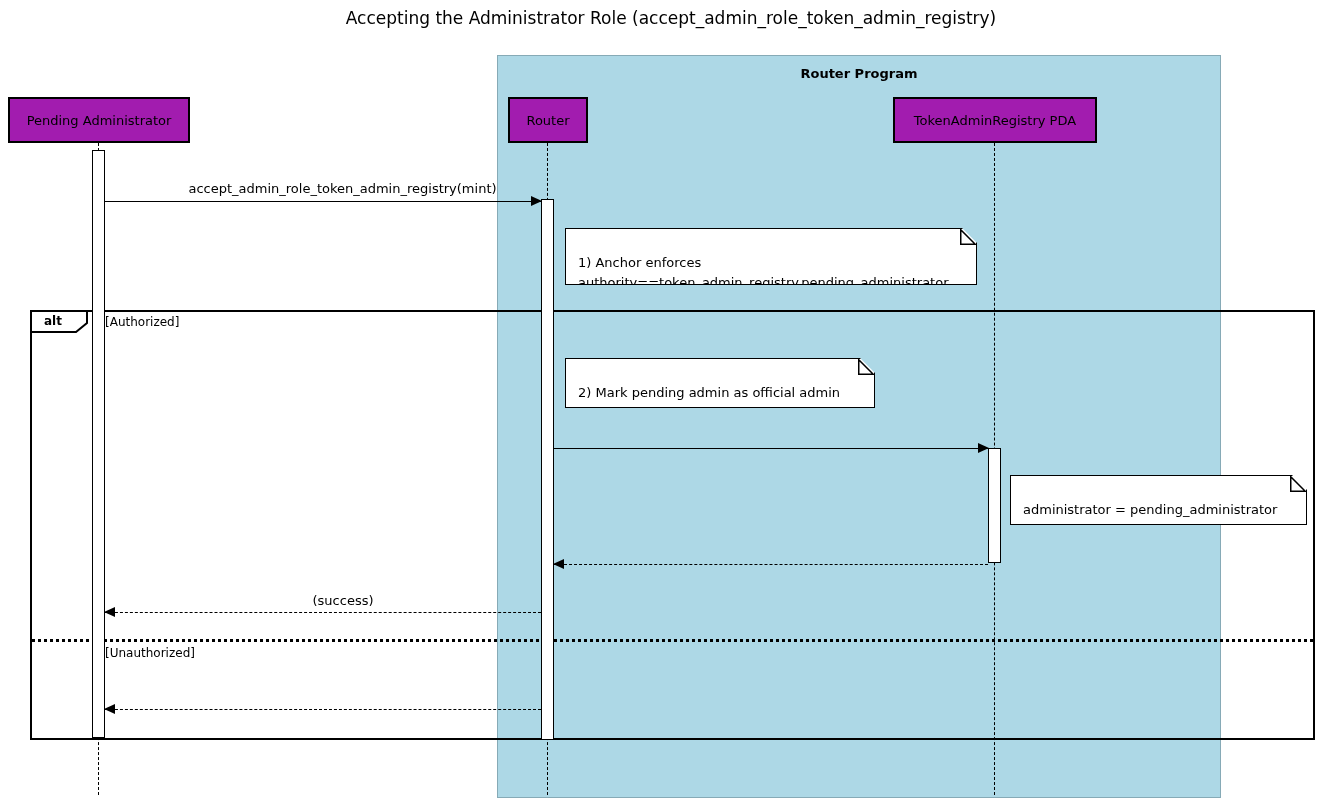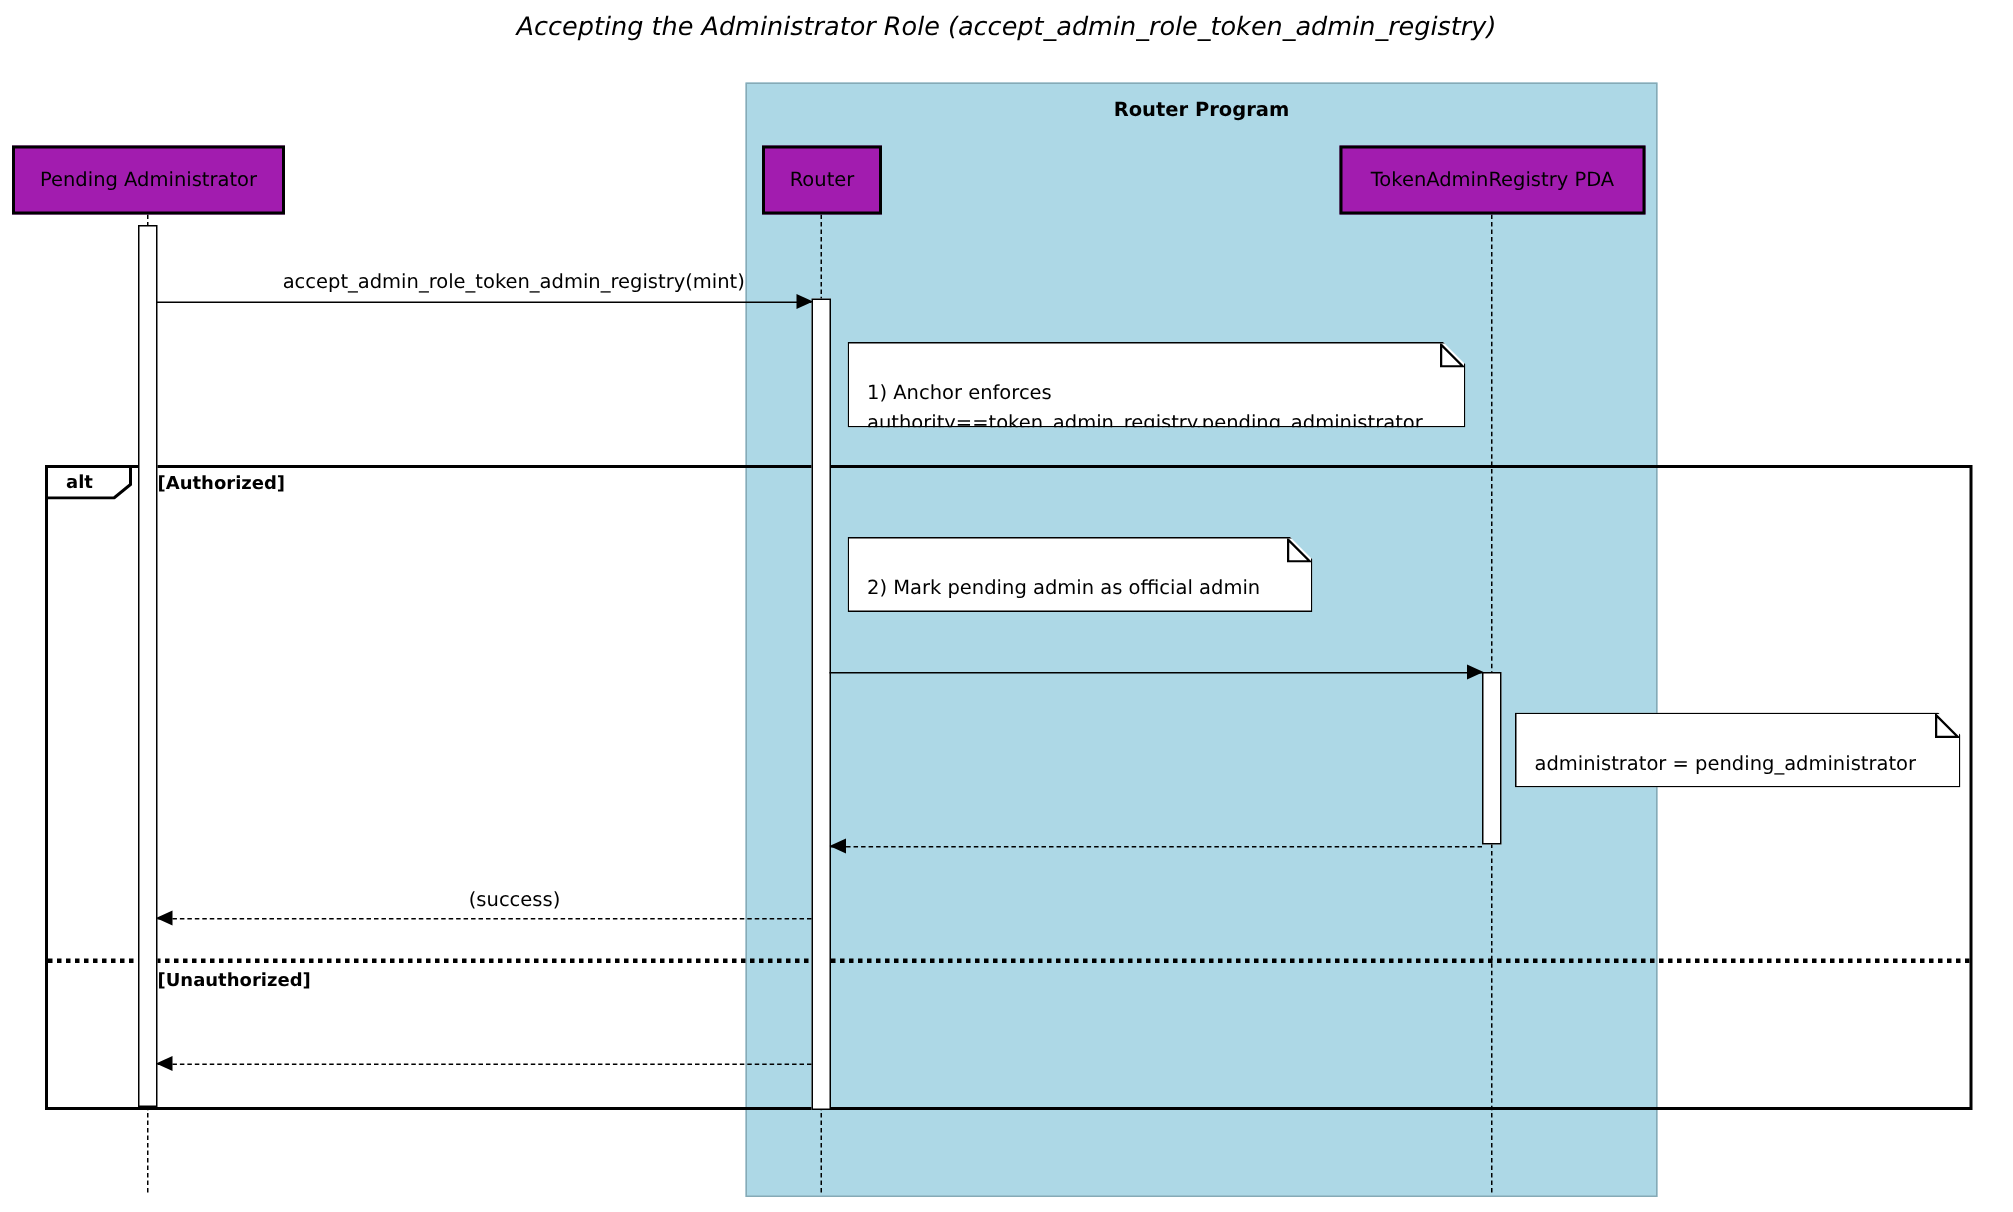--- a/index.html
+++ b/index.html
@@ -1,39 +1,39 @@
 <!DOCTYPE html>
 <html><head>
 <meta charset="utf-8">
 <style>
   html,body{margin:0;padding:0;background:#fff;}
   .canvas{
     position:relative;width:1342px;height:808px;background:#ffffff;overflow:hidden;
     font-family:"DejaVu Sans","Liberation Sans",sans-serif;color:#000;
   }
-  .title{position:absolute;left:0;top:8px;width:1342px;text-align:center;font-size:17px;z-index:6;font-style:italic;}
-  .frame{position:absolute;left:497px;top:55px;width:608px;height:743px;background:#add8e6;border:1px solid #86aab6;box-sizing:border-box;z-index:1;}
+  .title{position:absolute;left:0;top:8px;width:1342px;text-align:center;font-size:17px;z-index:6;}
+  .frame{position:absolute;left:497px;top:55px;width:724px;height:743px;background:#add8e6;border:1px solid #86aab6;box-sizing:border-box;z-index:1;}
   .frame-label{position:absolute;left:0;top:10px;width:100%;text-align:center;font-weight:bold;font-size:13px;}
   .lifeline{position:absolute;width:0;border-left:1.5px dashed #000;z-index:2;}
   .ll-pa{left:98px;top:143px;height:652px;}
   .ll-router{left:547px;top:143px;height:652px;}
   .ll-pda{left:994px;top:143px;height:652px;}
   .participant{position:absolute;top:97px;height:46px;background:#a21caf;border:2px solid #000;box-sizing:border-box;
     display:flex;align-items:center;justify-content:center;font-size:13px;z-index:4;}
   .p-pa{left:8px;width:182px;}
   .p-router{left:508px;width:80px;}
   .p-pda{left:893px;width:204px;justify-content:center;}
   .activation{position:absolute;width:13px;background:#fff;border:1.5px solid #000;box-sizing:border-box;z-index:4;}
   .act-pa{left:92px;top:150px;height:588px;}
   .act-router{left:541px;top:199px;height:541px;}
   .act-pda{left:988px;top:448px;height:115px;}
   .alt-frame{position:absolute;left:30px;top:310px;width:1285px;height:430px;border:2px solid #000;box-sizing:border-box;z-index:3;background:transparent;}
   .alt-pent{position:absolute;left:30px;top:310px;z-index:4;}
   .alt-label{position:absolute;left:44px;top:314px;font-size:12px;font-weight:bold;z-index:5;}
-  .guard{position:absolute;font-size:12px;font-weight:bold;z-index:5;}
+  .guard{position:absolute;font-size:12px;font-weight:normal;z-index:5;}
   .guard-auth{left:105px;top:315px;}
   .guard-unauth{left:105px;top:646px;}
   .divider{position:absolute;left:32px;top:639px;width:1281px;height:0;border-top:3px dotted #000;z-index:3;}
   .note{position:absolute;background:#fff;border:1.5px solid #000;box-sizing:border-box;z-index:5;
     font-size:13px;line-height:1.5;padding:24px 12px;
     clip-path:polygon(0 0,calc(100% - 15px) 0,100% 15px,100% 100%,0 100%);}
   .note-text{white-space:pre-line;}
   .fold{position:absolute;top:0;right:0;z-index:6;}
   .note-anchor{left:565px;top:228px;width:412px;height:57px;}
   .note-mark{left:565px;top:358px;width:310px;height:42px;}

